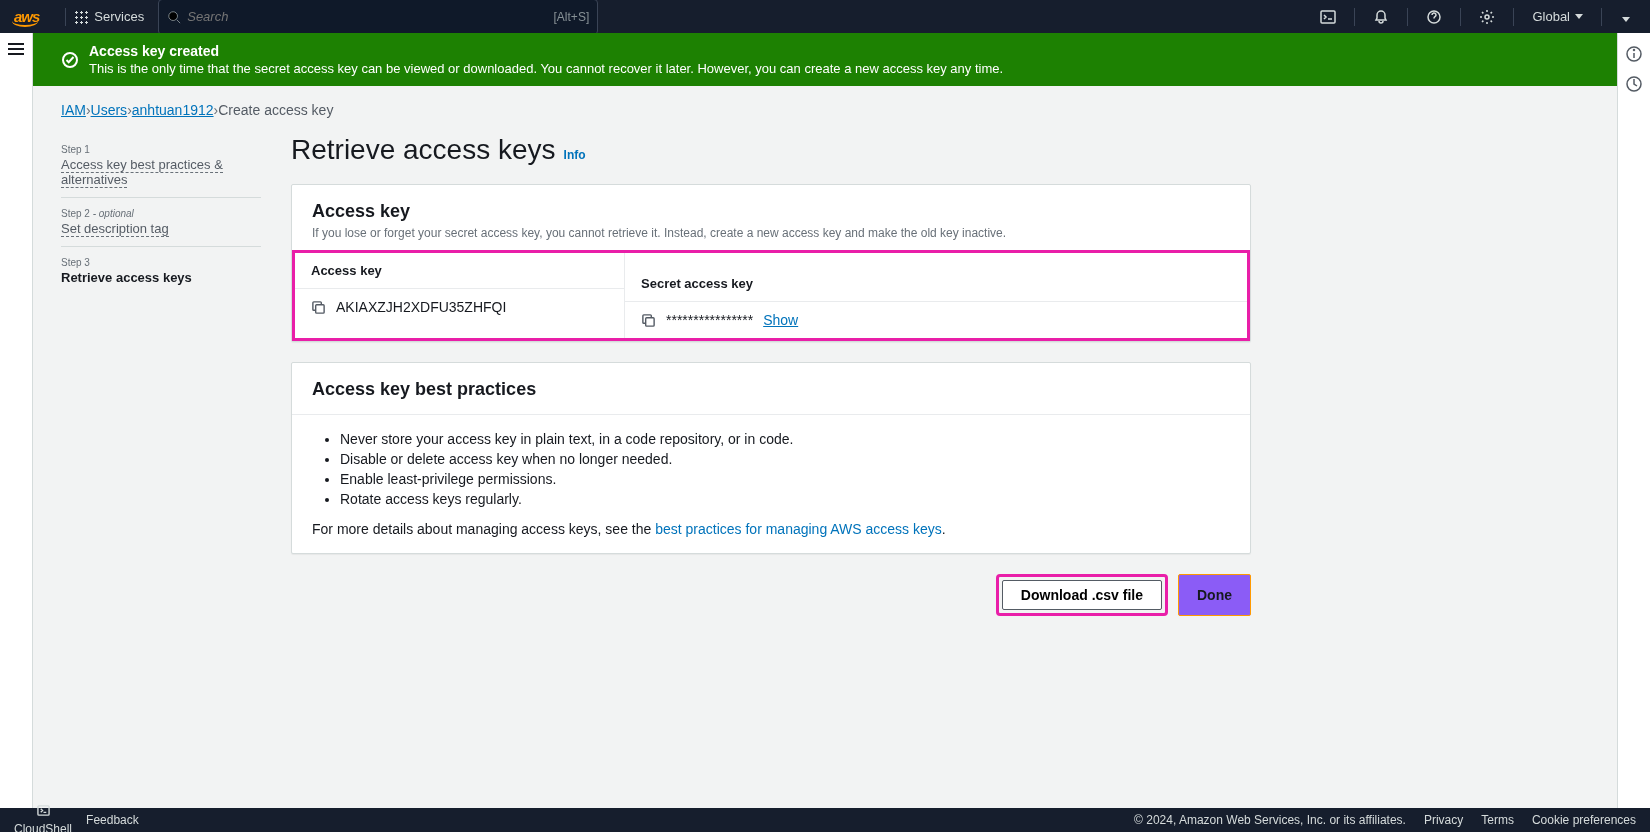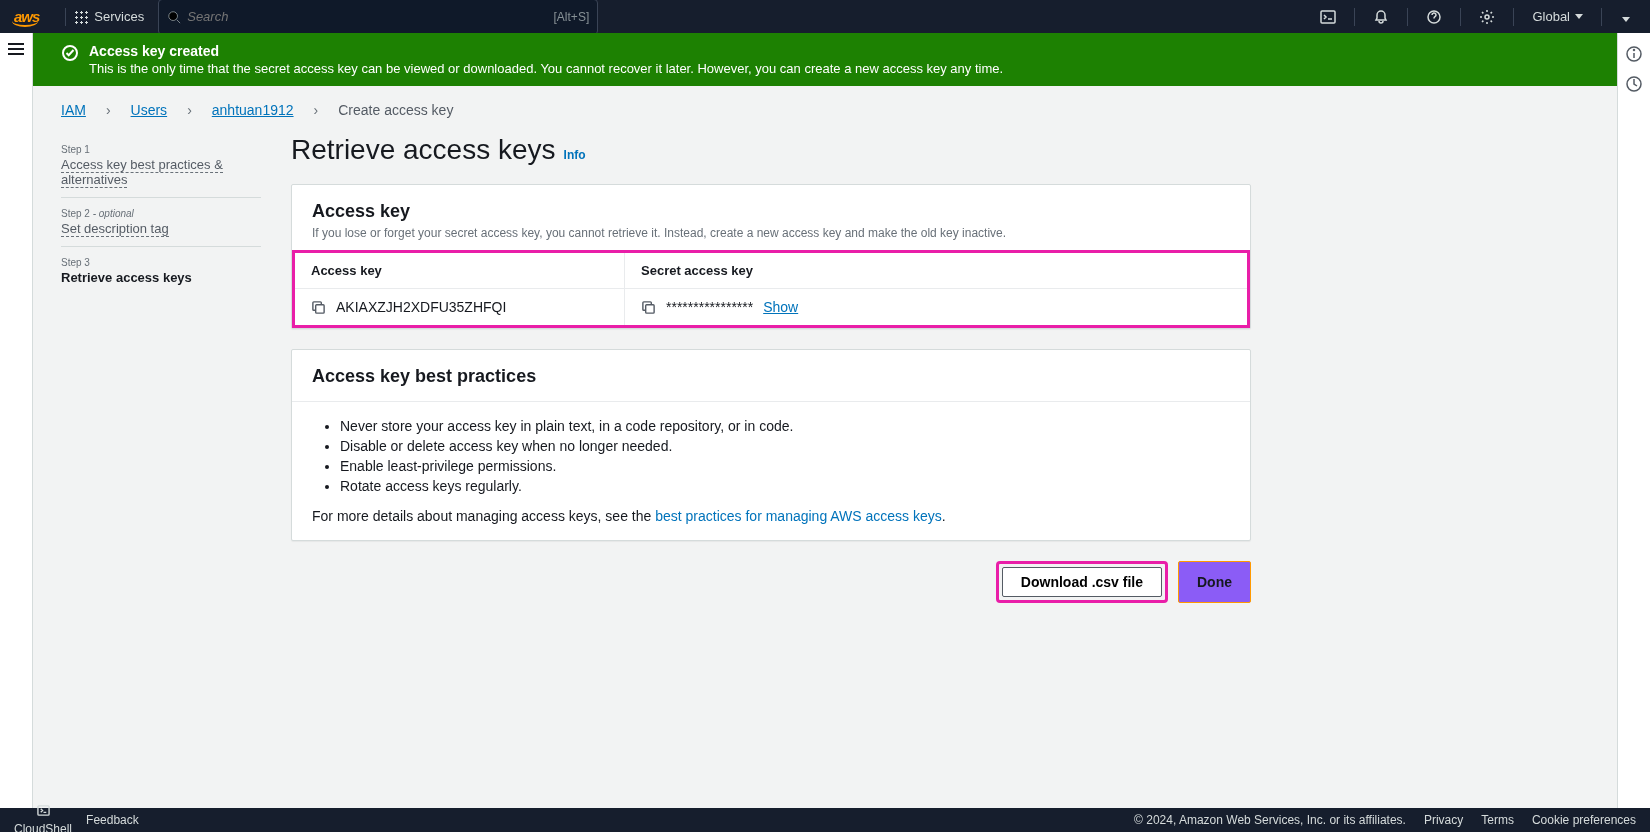--- a/index.html
+++ b/index.html
@@ -33,29 +33,29 @@
 .rightrail svg { width: 18px; height: 18px; stroke: #545b64; fill: none; stroke-width: 1.5; }
 
 
 .main { position: absolute; left: 0; right: 33px; top: 33px; bottom: 24px; background: #f2f3f3; display: flex; }
 .leftgutter { width: 33px; background: #fff; border-right: 1px solid #d5dbdb; display: flex; justify-content: center; padding-top: 10px; }
 .leftgutter .menu { width: 16px; height: 12px; cursor: pointer; }
 .leftgutter .menu div { height: 2px; background: #16191f; margin-bottom: 3px; }
 .maincol { flex: 1; overflow: auto; }
 
 
-.flash { background: #1d8102; color: #fff; padding: 10px 28px; display: flex; align-items: flex-start; gap: 10px; }
+.flash { background: #1d8102; color: #fff; padding: 10px 28px; display: flex; align-items: center; gap: 10px; }
 .flash .chk { width: 18px; height: 18px; flex-shrink: 0; margin-top: 1px; }
 .flash .chk svg { width: 18px; height: 18px; stroke: #fff; fill: none; stroke-width: 2; }
 .flash .msg .title { font-weight: 700; margin-bottom: 2px; }
 .flash .msg .body { font-size: 13px; }
 
 
 .content { padding: 16px 20px 40px 28px; }
-.breadcrumb { font-size: 14px; display: flex; align-items: center; gap: 20px; flex-wrap: wrap; margin-bottom: 16px; }
+.breadcrumb { font-size: 14px; display: flex; align-items: center; gap: 0; flex-wrap: wrap; margin-bottom: 16px; }
 .breadcrumb a { color: #0073bb; text-decoration: underline; }
 .breadcrumb .sep { color: #687078; }
 .breadcrumb .cur { color: #545b64; }
 
 .cols { display: flex; gap: 30px; }
 .steps { width: 200px; font-size: 13px; }
 .steps .step { padding: 10px 0; border-bottom: 1px solid #d5dbdb; }
 .steps .step:last-child { border-bottom: none; }
 .steps .steplabel { color: #687078; font-size: 10px; margin-bottom: 2px; }
 .steps .optional { font-style: italic; }
@@ -72,21 +72,21 @@
 .panel .phead { padding: 16px 20px 10px; }
 .panel .phead h2 { font-size: 18px; font-weight: 700; margin-bottom: 4px; }
 .panel .phead .desc { font-size: 12px; color: #687078; }
 .panel .sep { height: 1px; background: #e9ebed; }
 .panel .pbody { padding: 16px 20px; }
 
 
 .highlight-box { border: 3px solid #e91ea8; margin: 0; }
 .keytable { display: flex; }
 .keycol { flex: 0 0 330px; border-right: 1px solid #e9ebed; }
-.keycol.last { flex: 1; border-right: none; }
+.keycol.last { flex: 1; border-right: none; margin-top: 13px; }
 .keycol .khead { font-size: 13px; font-weight: 700; padding: 10px 16px; border-bottom: 1px solid #e9ebed; }
 .keycol .kval { padding: 10px 16px; display: flex; align-items: center; gap: 10px; font-size: 14px; }
 .copy-icon { width: 15px; height: 15px; cursor: pointer; }
 .copy-icon svg { width: 15px; height: 15px; stroke: #545b64; fill: none; stroke-width: 1.5; }
 .showlink { color: #0073bb; text-decoration: underline; cursor: pointer; font-size: 14px; }
 
 
 .panel .pbody ul { padding-left: 28px; margin-bottom: 14px; }
 .panel .pbody ul li { font-size: 14px; margin-bottom: 4px; }
 .panel .pbody .more { font-size: 14px; }

